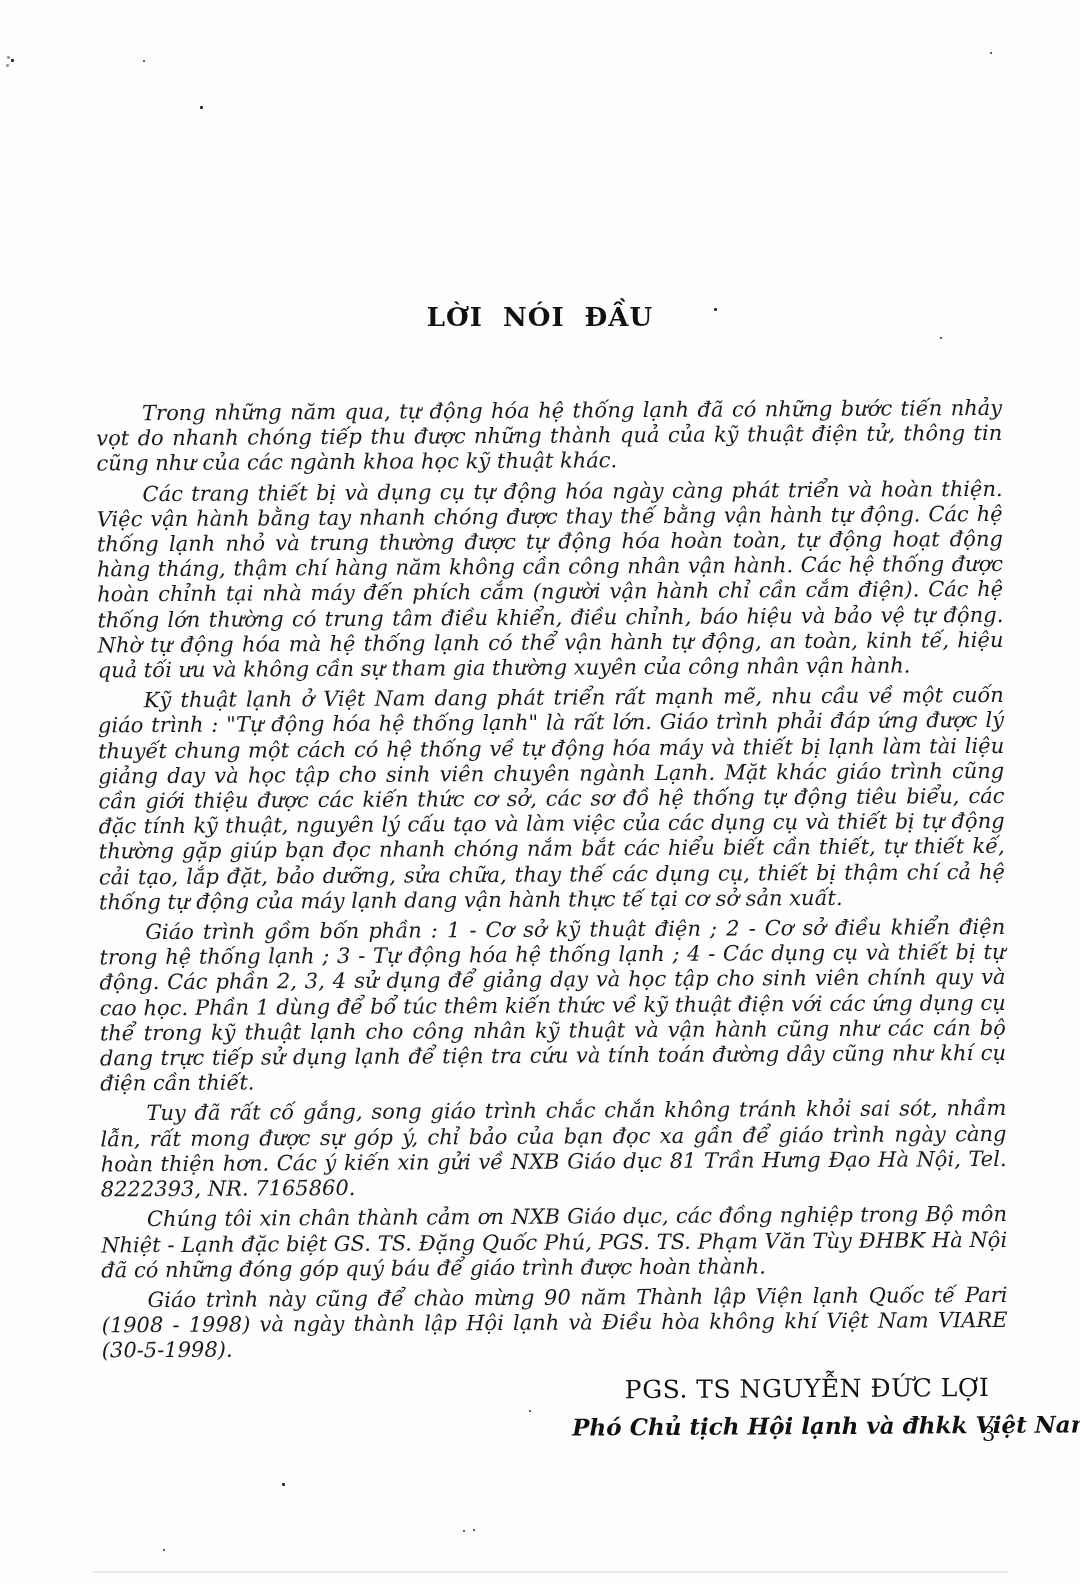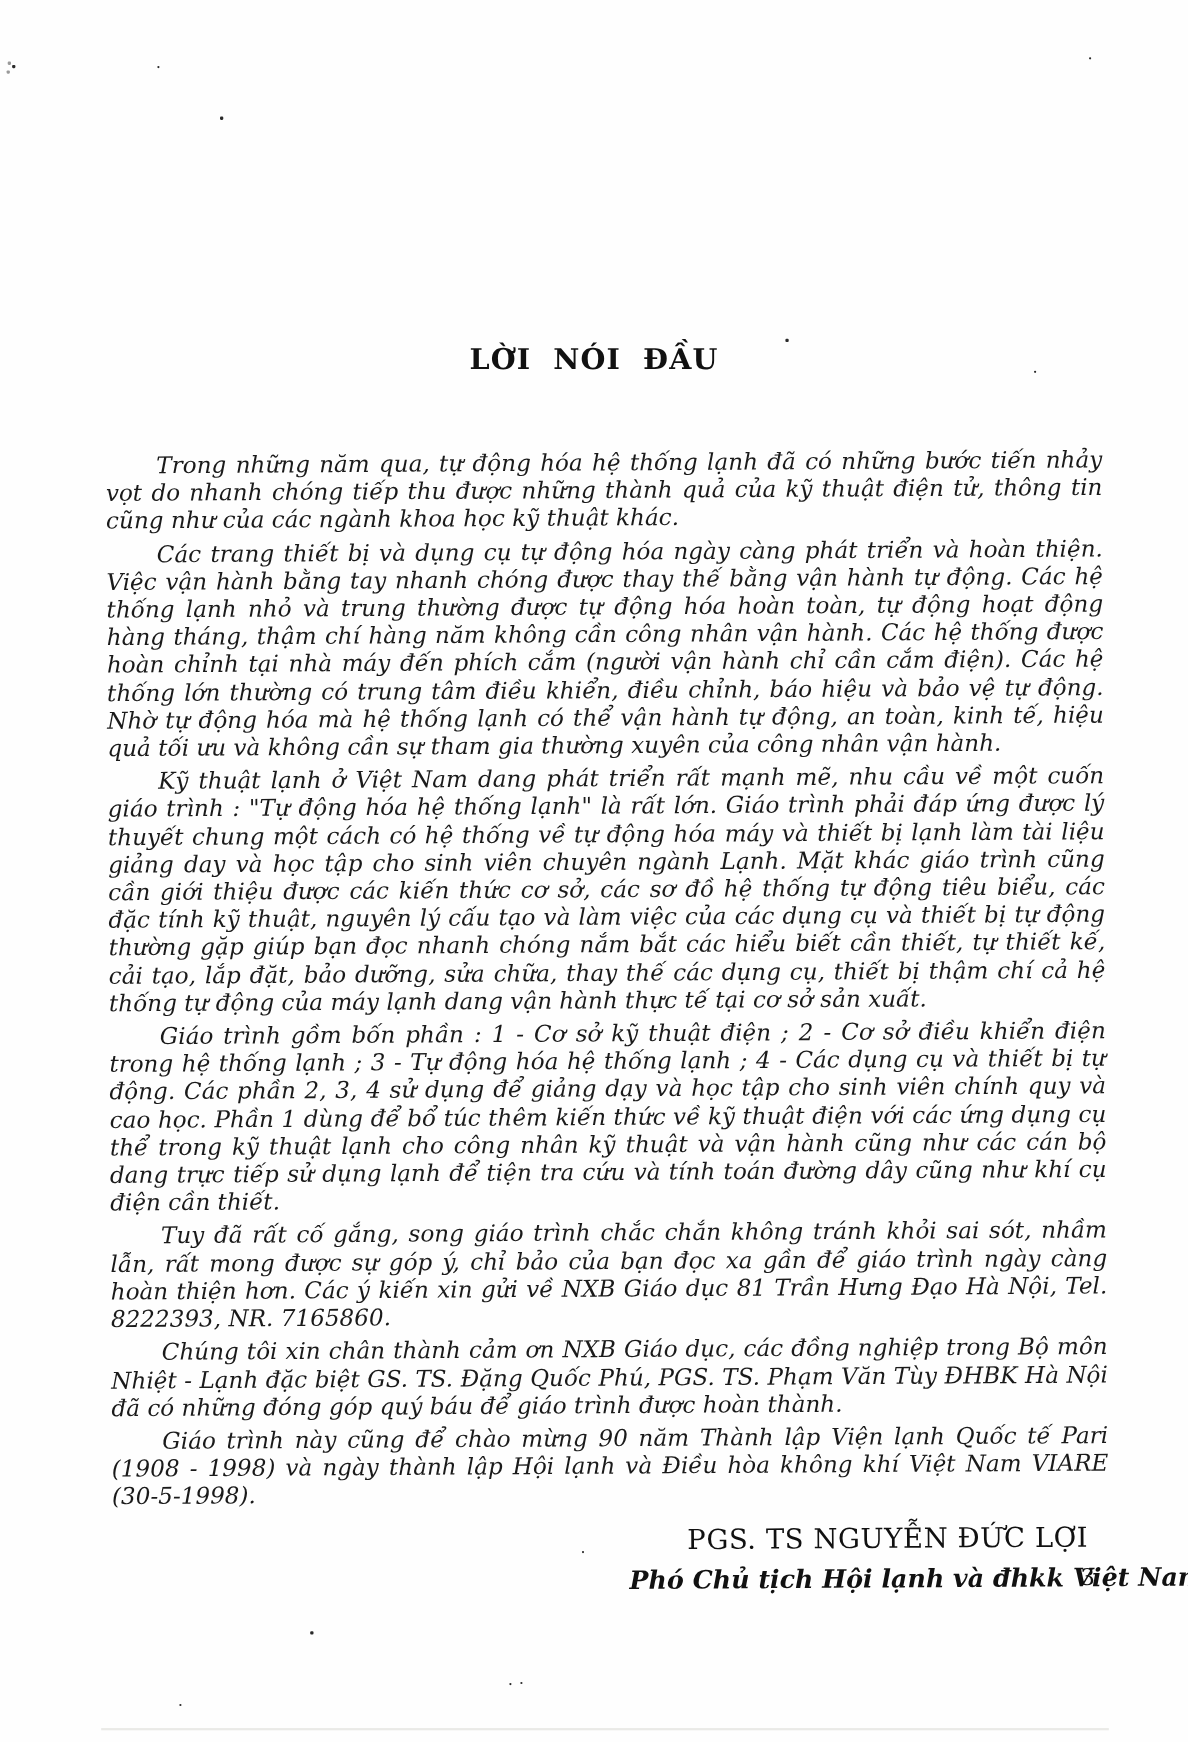--- a/index.html
+++ b/index.html
@@ -10,21 +10,21 @@
   .page {
     position: relative;
     width: 1080px;
     height: 1584px;
     background: #fefefe;
     overflow: hidden;
     font-family: "DejaVu Serif", serif;
     color: #161616;
   }
   .page-title {
-    margin: 10px;
+    margin: 0;
     padding-top: 300px;
     text-align: center;
     font-size: 26px;
     line-height: 34px;
     font-weight: bold;
     font-style: normal;
     letter-spacing: 1px;
     word-spacing: 10px;
     color: #111;
   }

